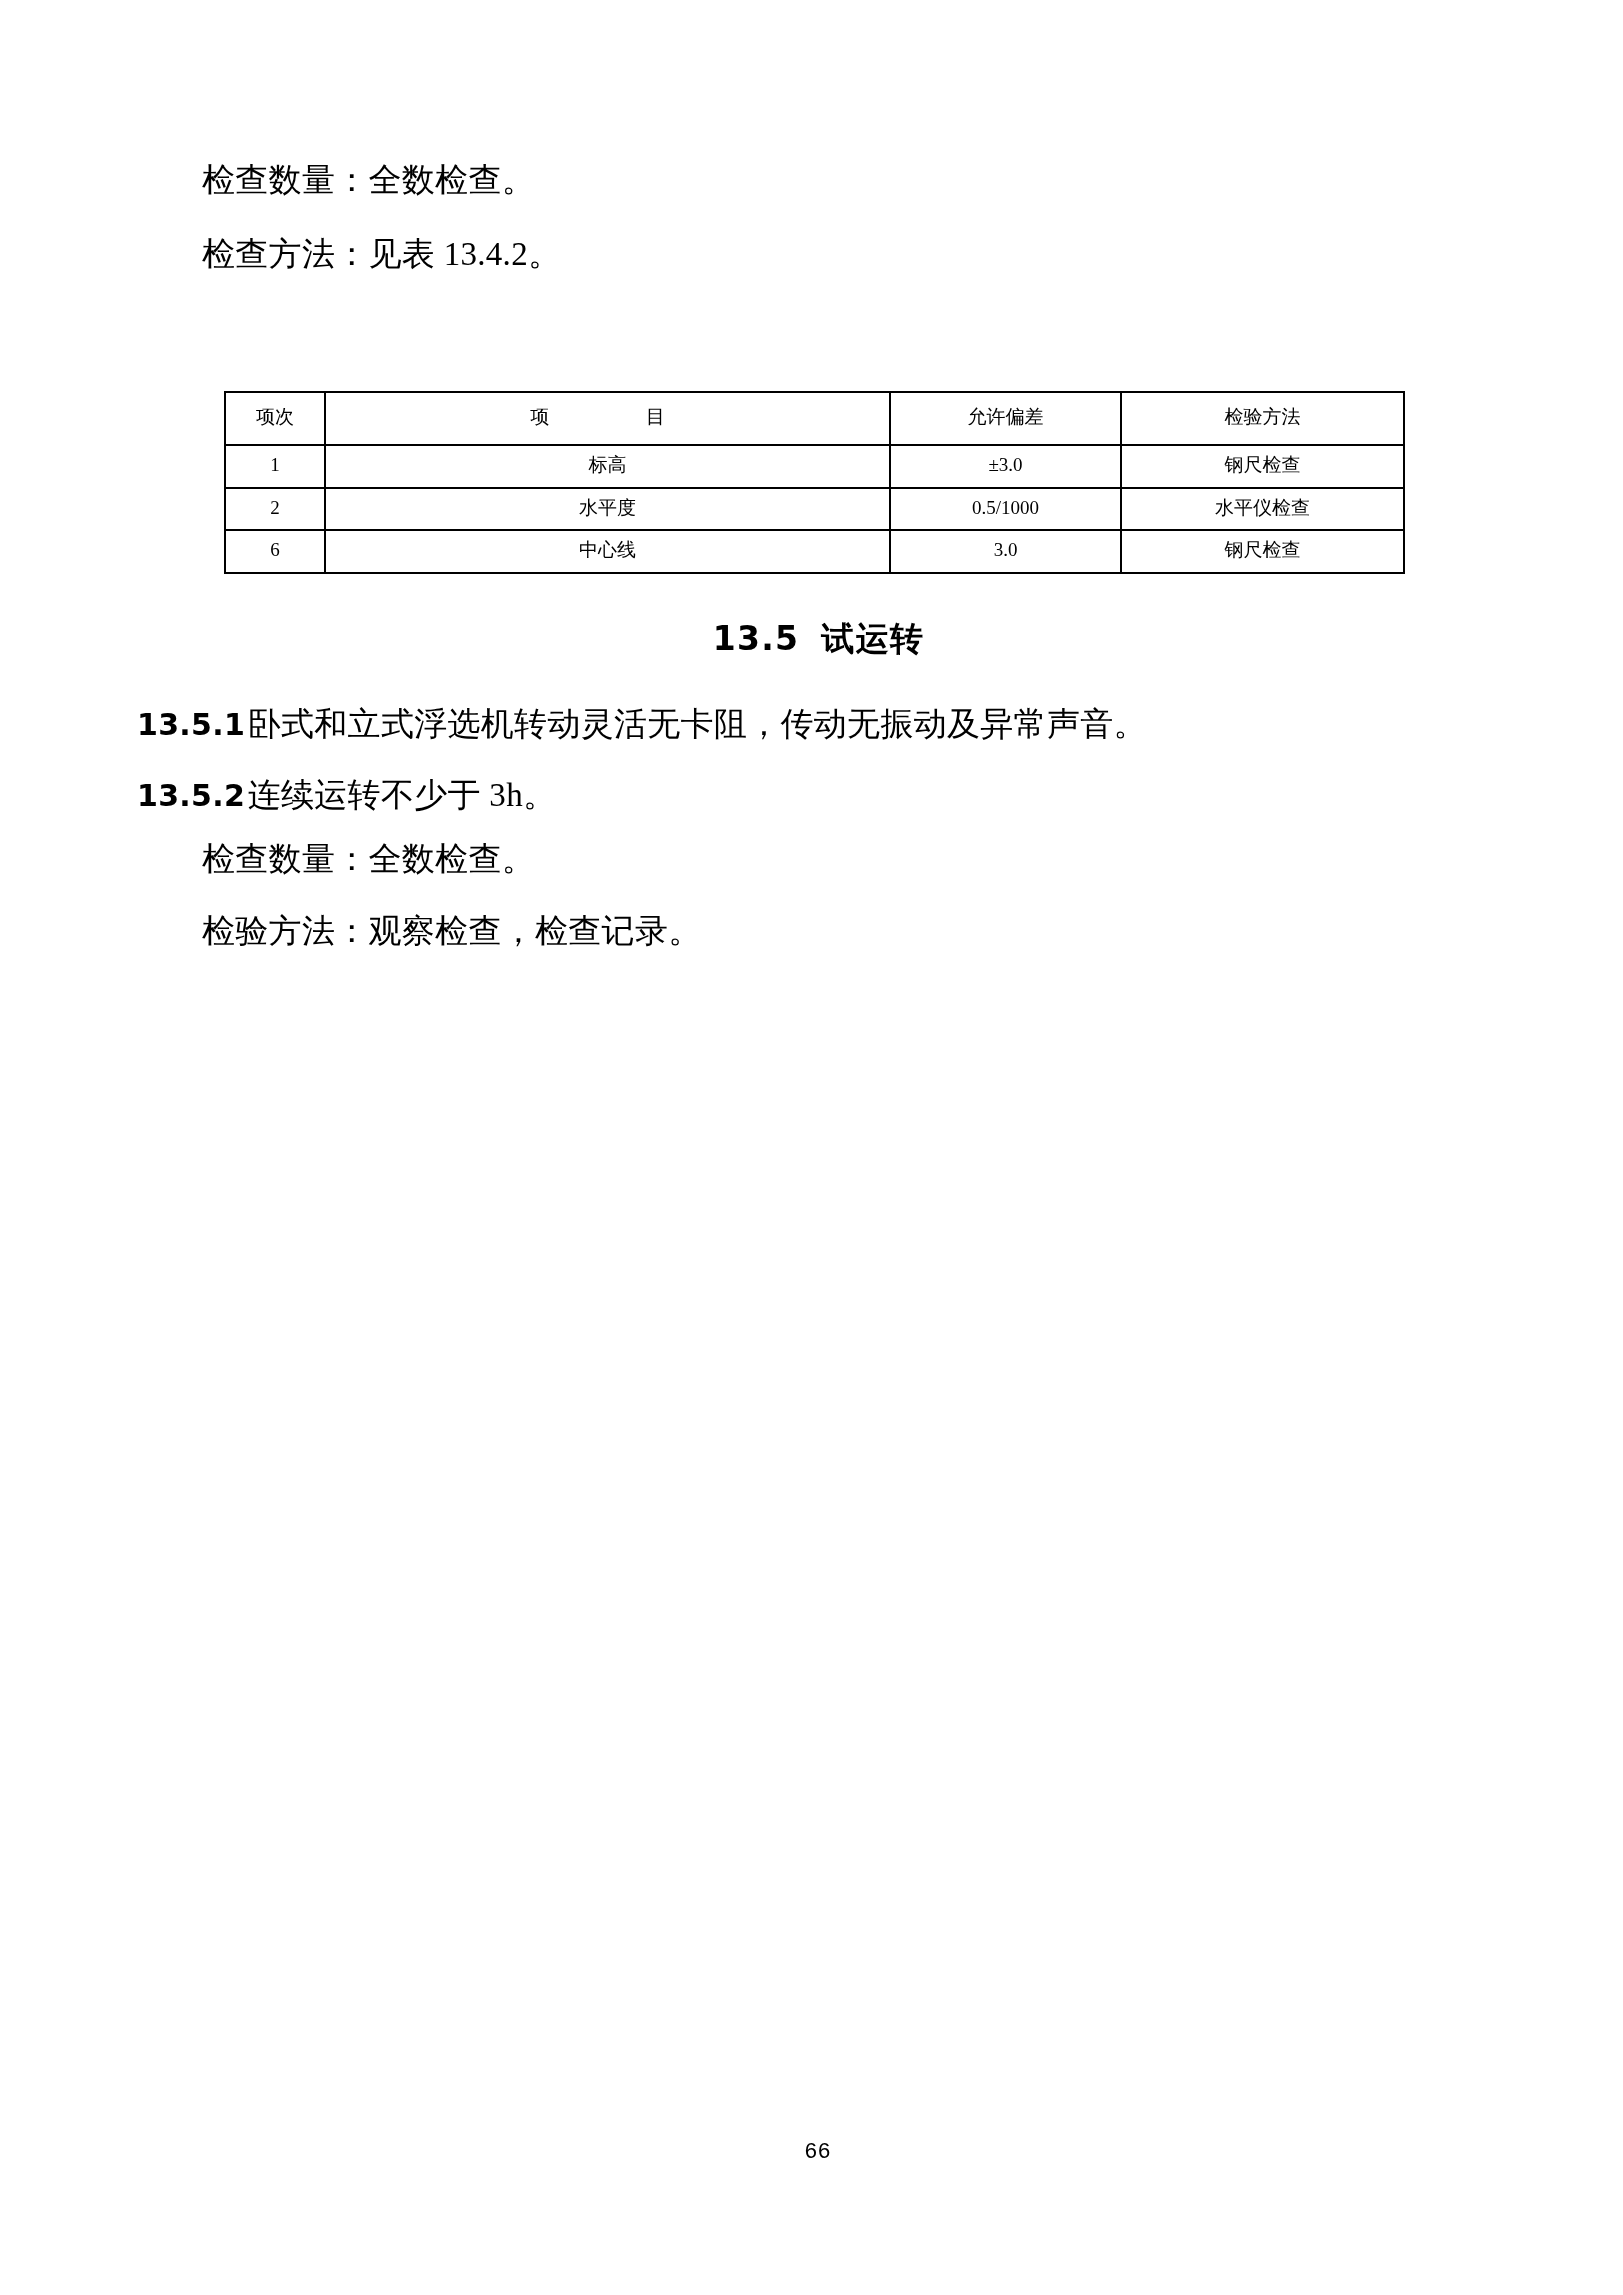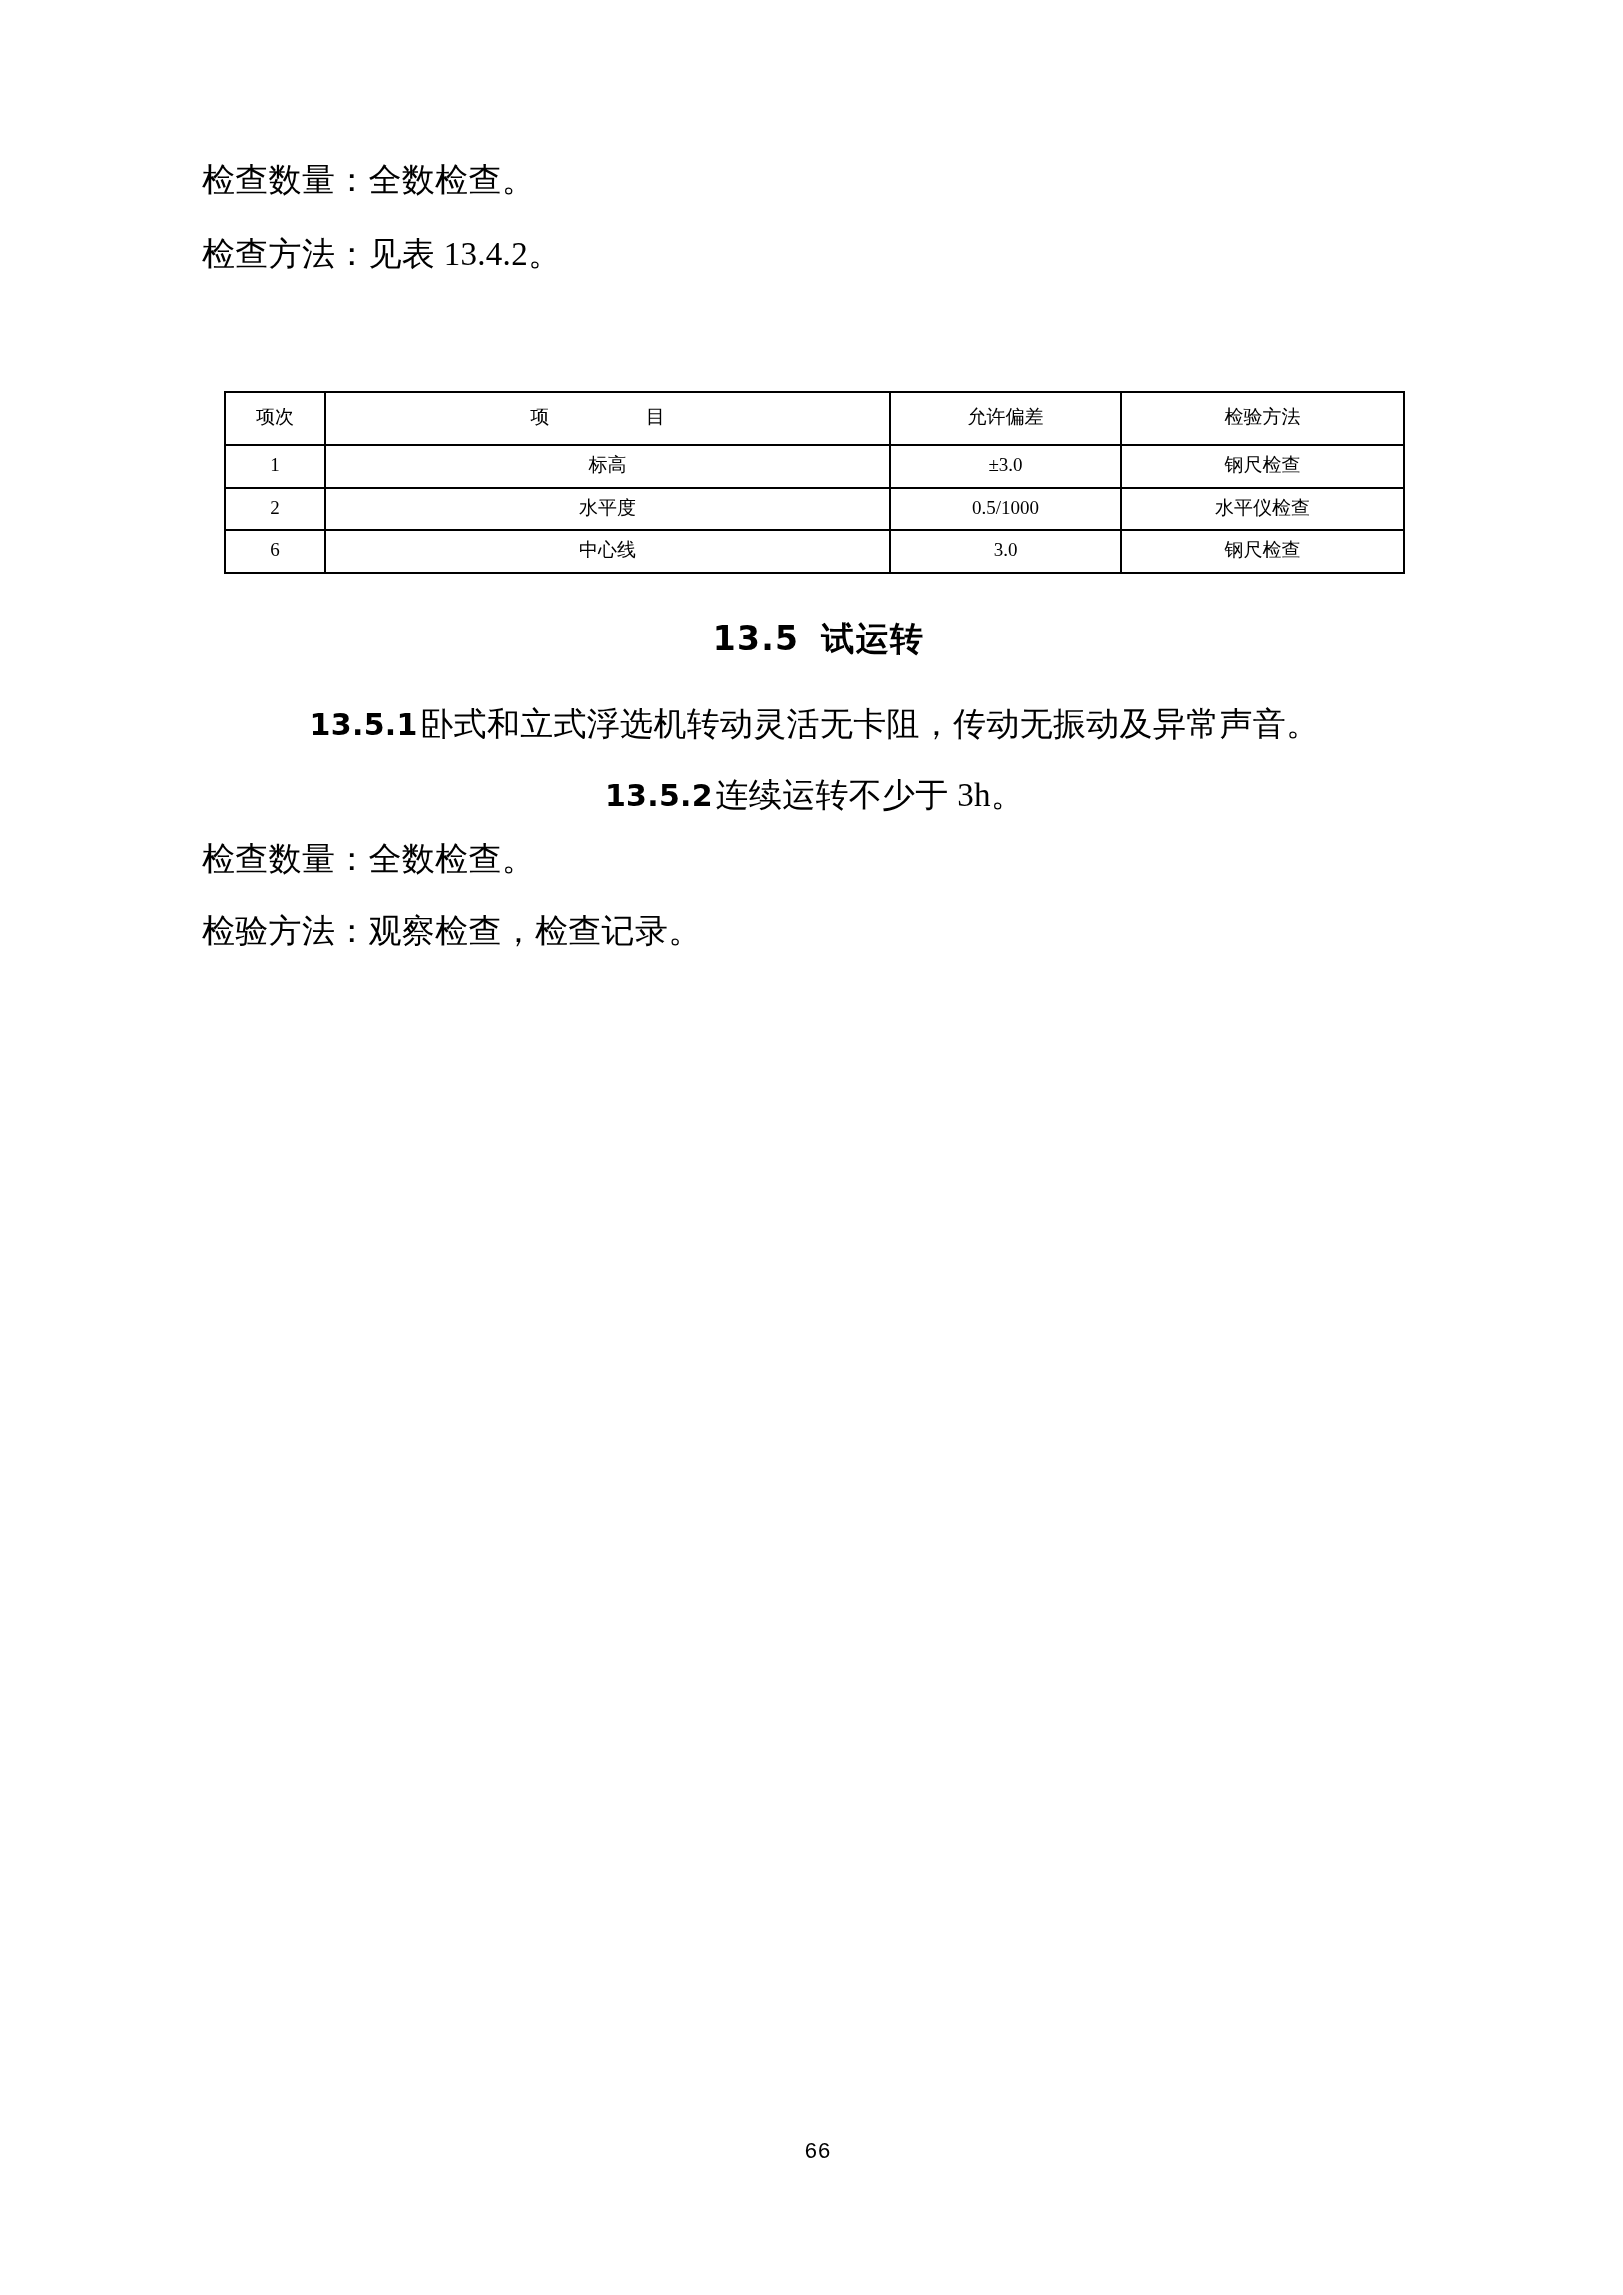--- a/index.html
+++ b/index.html
@@ -77,21 +77,20 @@
   }
   h2.section .sec-num {
     margin-right: 22px;
     margin-left: 8px;
   }
   .clause {
     font-size: 33px;
     line-height: 1.0;
     margin: 0 0 31px 0;
     letter-spacing: 0.3px;
-    text-align: center;
   }
   .clause .num {
     font-family: "DejaVu Sans", sans-serif;
     font-weight: bold;
     font-size: 30px;
     margin-right: 2.6px;
   }
   .clause-body-first {
     margin-bottom: 38px;
   }

